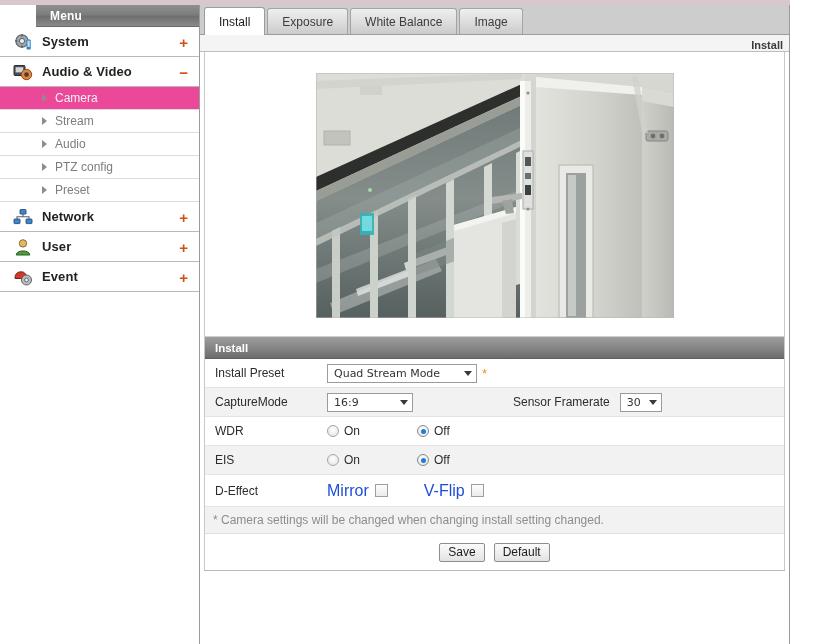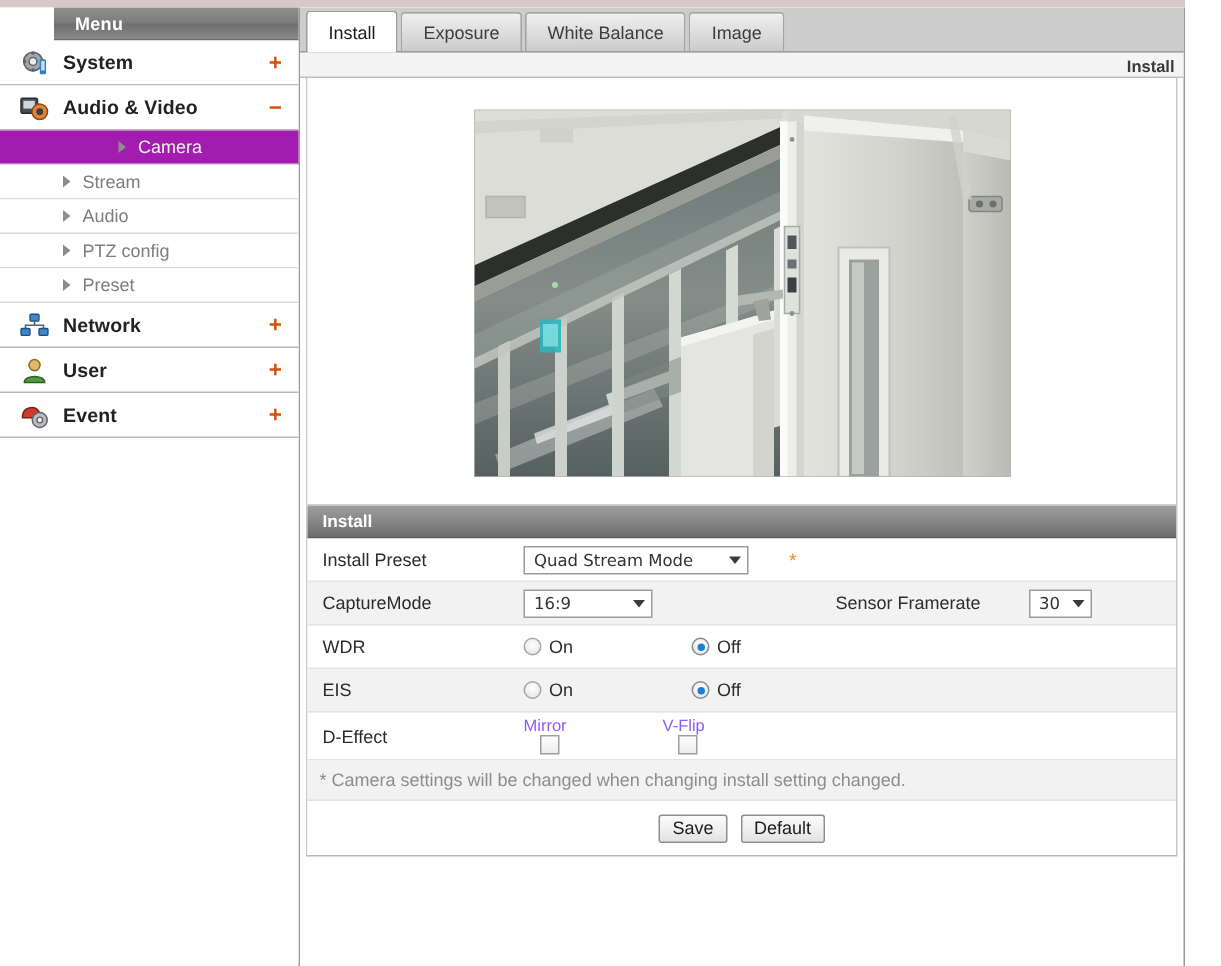--- a/index.html
+++ b/index.html
@@ -88,21 +88,21 @@
 
   .nav-sub {
     position: relative;
     height: 23px;
     border-bottom: 1px solid #dcdcdc;
     display: flex;
     align-items: center;
     background: #ffffff;
     cursor: pointer;
   }
-  .nav-sub.active { background: #a21caf; padding-left: 37px; }
+  .nav-sub.active { background: #ec4899; }
   .nav-sub .arrow {
     margin-left: 42px;
     margin-right: 8px;
     width: 0; height: 0;
     border-left: 5px solid #8d8d8d;
     border-top: 4px solid transparent;
     border-bottom: 4px solid transparent;
     flex: 0 0 auto;
   }
   .nav-sub .lbl { font-size: 12px; color: #7d7d7d; }
@@ -208,21 +208,20 @@
   
   .form-block { background: #ffffff; }
   .frow {
     display: flex;
     align-items: center;
     height: 29px;
     font-size: 12px;
     color: #2d2d2d;
     border-bottom: 1px solid #e4e4e4;
     padding-left: 10px;
-    gap: 22px;
   }
   .frow.alt { background: #f2f2f2; }
   .frow .flabel { width: 112px; flex: 0 0 112px; color: #2b2b2b; font-size: 12px; }
 
   .sel {
     height: 19px;
     border: 1px solid #9b9b9b;
     background: #ffffff;
     font-size: 11px;
     color: #333;
@@ -280,23 +279,22 @@
     left: 2.5px; top: 2.5px;
     width: 5px; height: 5px;
     border-radius: 50%;
     background: #1d7fd4;
   }
   .rdo.on { border-color: #8a8a8a; }
 
   .chk-grp {
     display: inline-flex;
     align-items: center;
-    font-size: 11px;
-    color: #8b5cf6;
-    flex-direction: column;
+    font-size: 16px;
+    color: #1d4ed8;
   }
   .chk-grp.c2 { margin-left: 36px; }
   .chk-lab { margin-right: 6px; }
   .chk {
     width: 13px; height: 13px;
     border: 1px solid #9e9e9e;
     background: linear-gradient(to bottom, #fdfdfd, #ececec);
     display: inline-block;
     flex: 0 0 auto;
     cursor: pointer;

